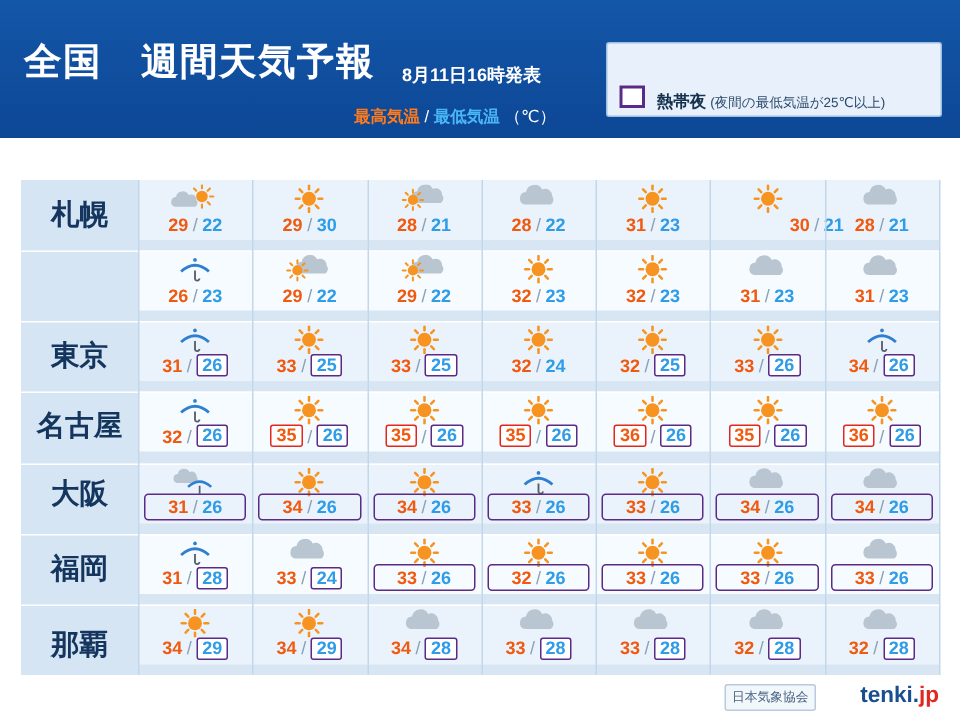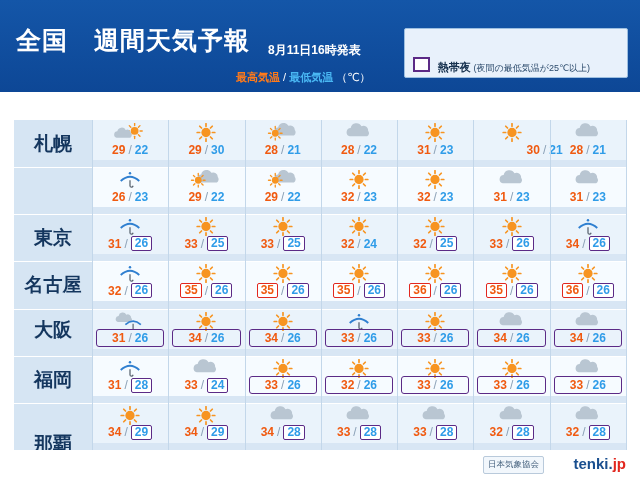--- a/index.html
+++ b/index.html
@@ -843,21 +843,21 @@
             </g>
           </svg></div>
         <div class="tband" style="width: 68.2857px;"></div>
         <div class="temps" style="width: 76.2857px;">
           <span class="hi">33</span>
           <span class="slash">/</span>
           <span class="lo">26</span>
         </div>
       </div>
       <div class="rowbg" style="top: 282.857px;"></div>
-      <div class="cityname" style="top: 300px; height: 38px; line-height: 47.1429px;">那覇</div>
+      <div class="cityname" style="top: 287px; height: 38px; line-height: 47.1429px;">那覇</div>
       <div class="cell" style="left: 78px; top: 282.857px; width: 76.2857px; height: 47.1429px;">
         <div class="icon"><svg viewBox="0 0 44 24" width="34" height="19">
             <circle cx="22" cy="12" r="6" fill="#f79421"></circle>
             <line x1="30.2" y1="12.0" x2="33.4" y2="12.0" stroke="#f79421" stroke-width="2.2" stroke-linecap="round"></line>
             <line x1="27.8" y1="17.8" x2="30.1" y2="20.1" stroke="#f79421" stroke-width="2.2" stroke-linecap="round"></line>
             <line x1="22.0" y1="20.2" x2="22.0" y2="23.4" stroke="#f79421" stroke-width="2.2" stroke-linecap="round"></line>
             <line x1="16.2" y1="17.8" x2="13.9" y2="20.1" stroke="#f79421" stroke-width="2.2" stroke-linecap="round"></line>
             <line x1="13.8" y1="12.0" x2="10.6" y2="12.0" stroke="#f79421" stroke-width="2.2" stroke-linecap="round"></line>
             <line x1="16.2" y1="6.2" x2="13.9" y2="3.9" stroke="#f79421" stroke-width="2.2" stroke-linecap="round"></line>
             <line x1="22.0" y1="3.8" x2="22.0" y2="0.6" stroke="#f79421" stroke-width="2.2" stroke-linecap="round"></line>

